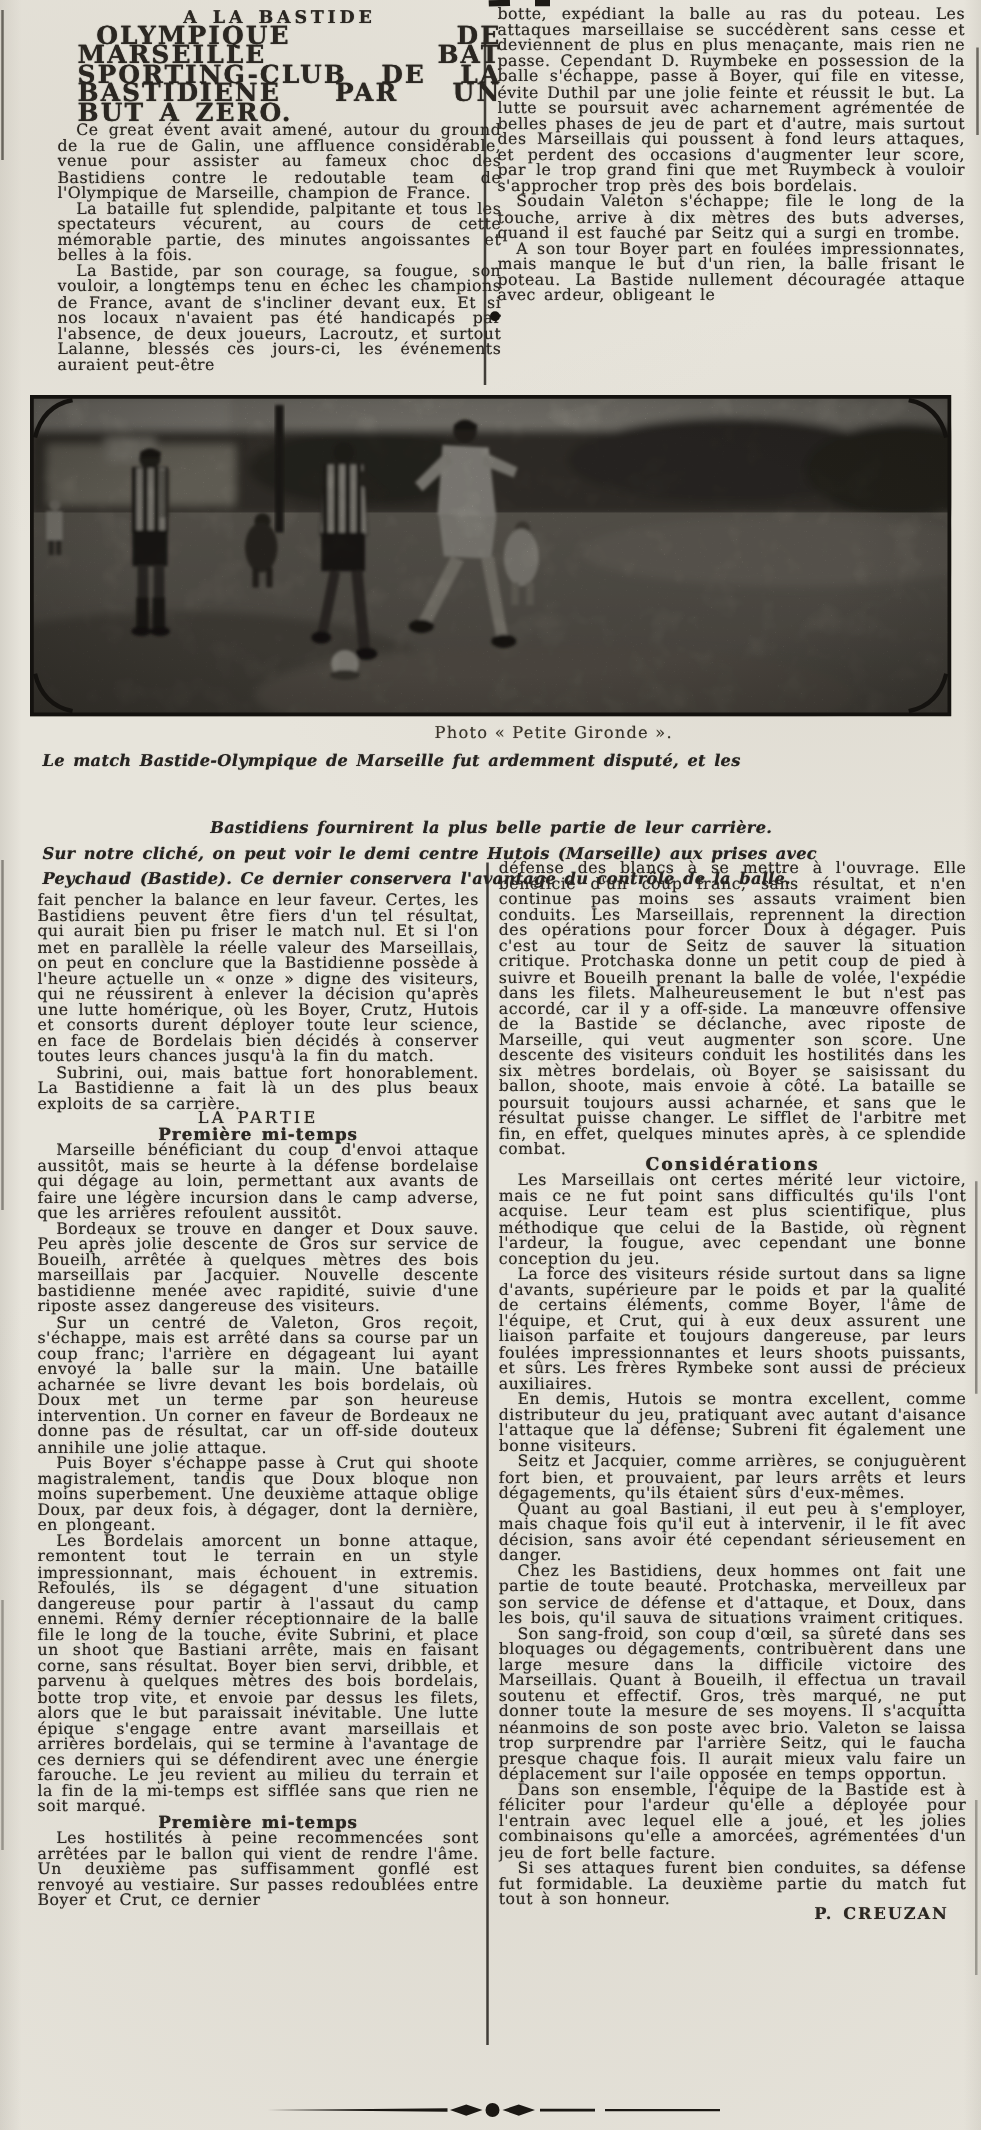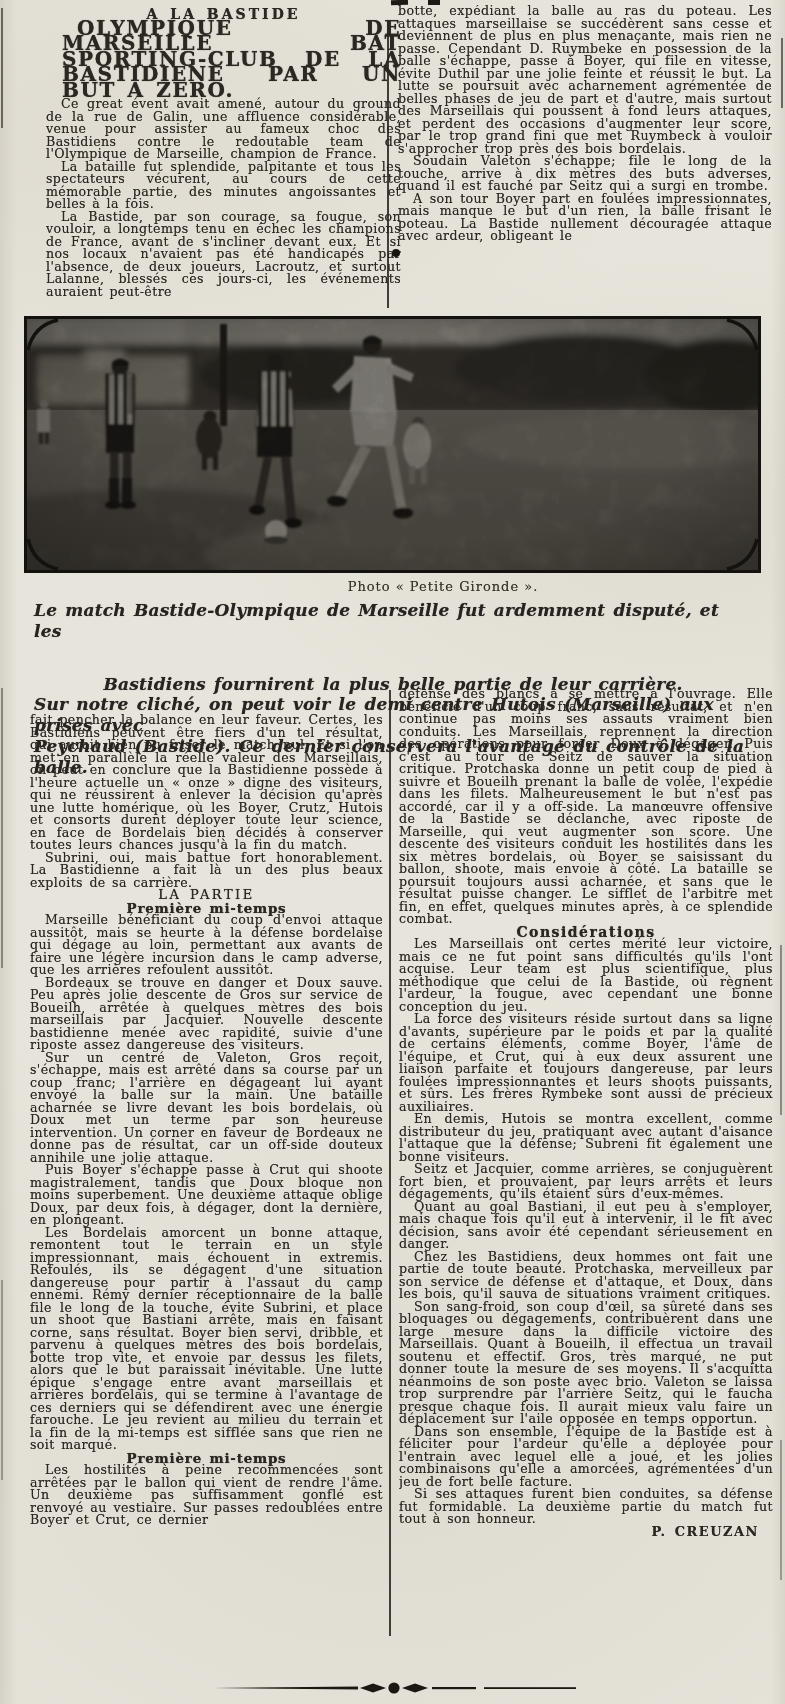--- a/index.html
+++ b/index.html
@@ -55,21 +55,21 @@
   .edge-mark{background:#3a362f;}
   
   #photo-frame{left:24px;top:316px;width:737px;height:257px;}
   #photo-credit{
     left:318px;top:579px;width:250px;text-align:center;
     font-size:13px;letter-spacing:1px;color:#383329;
     text-shadow:0 0 .6px rgba(43,39,34,.5);
   }
   
   #caption{left:34px;top:600px;width:718px;
-    font-style:italic;font-weight:bold;font-size:17px;line-height:20.8px;
+    font-style:italic;font-weight:bold;font-size:13px;line-height:20.8px;
     letter-spacing:.2px;word-spacing:2px;color:#262320;
     text-shadow:0 0 .7px rgba(30,26,21,.6);
   }
   #caption p{margin:0;}
   #caption p:nth-child(2){text-align:center;margin-top:32px;}
   
   .smudge{background:#1d1a16;}
   #ink-blob{left:392px;top:249px;width:8px;height:8px;border-radius:50%;background:#181511;}
 </style>
 </head>

